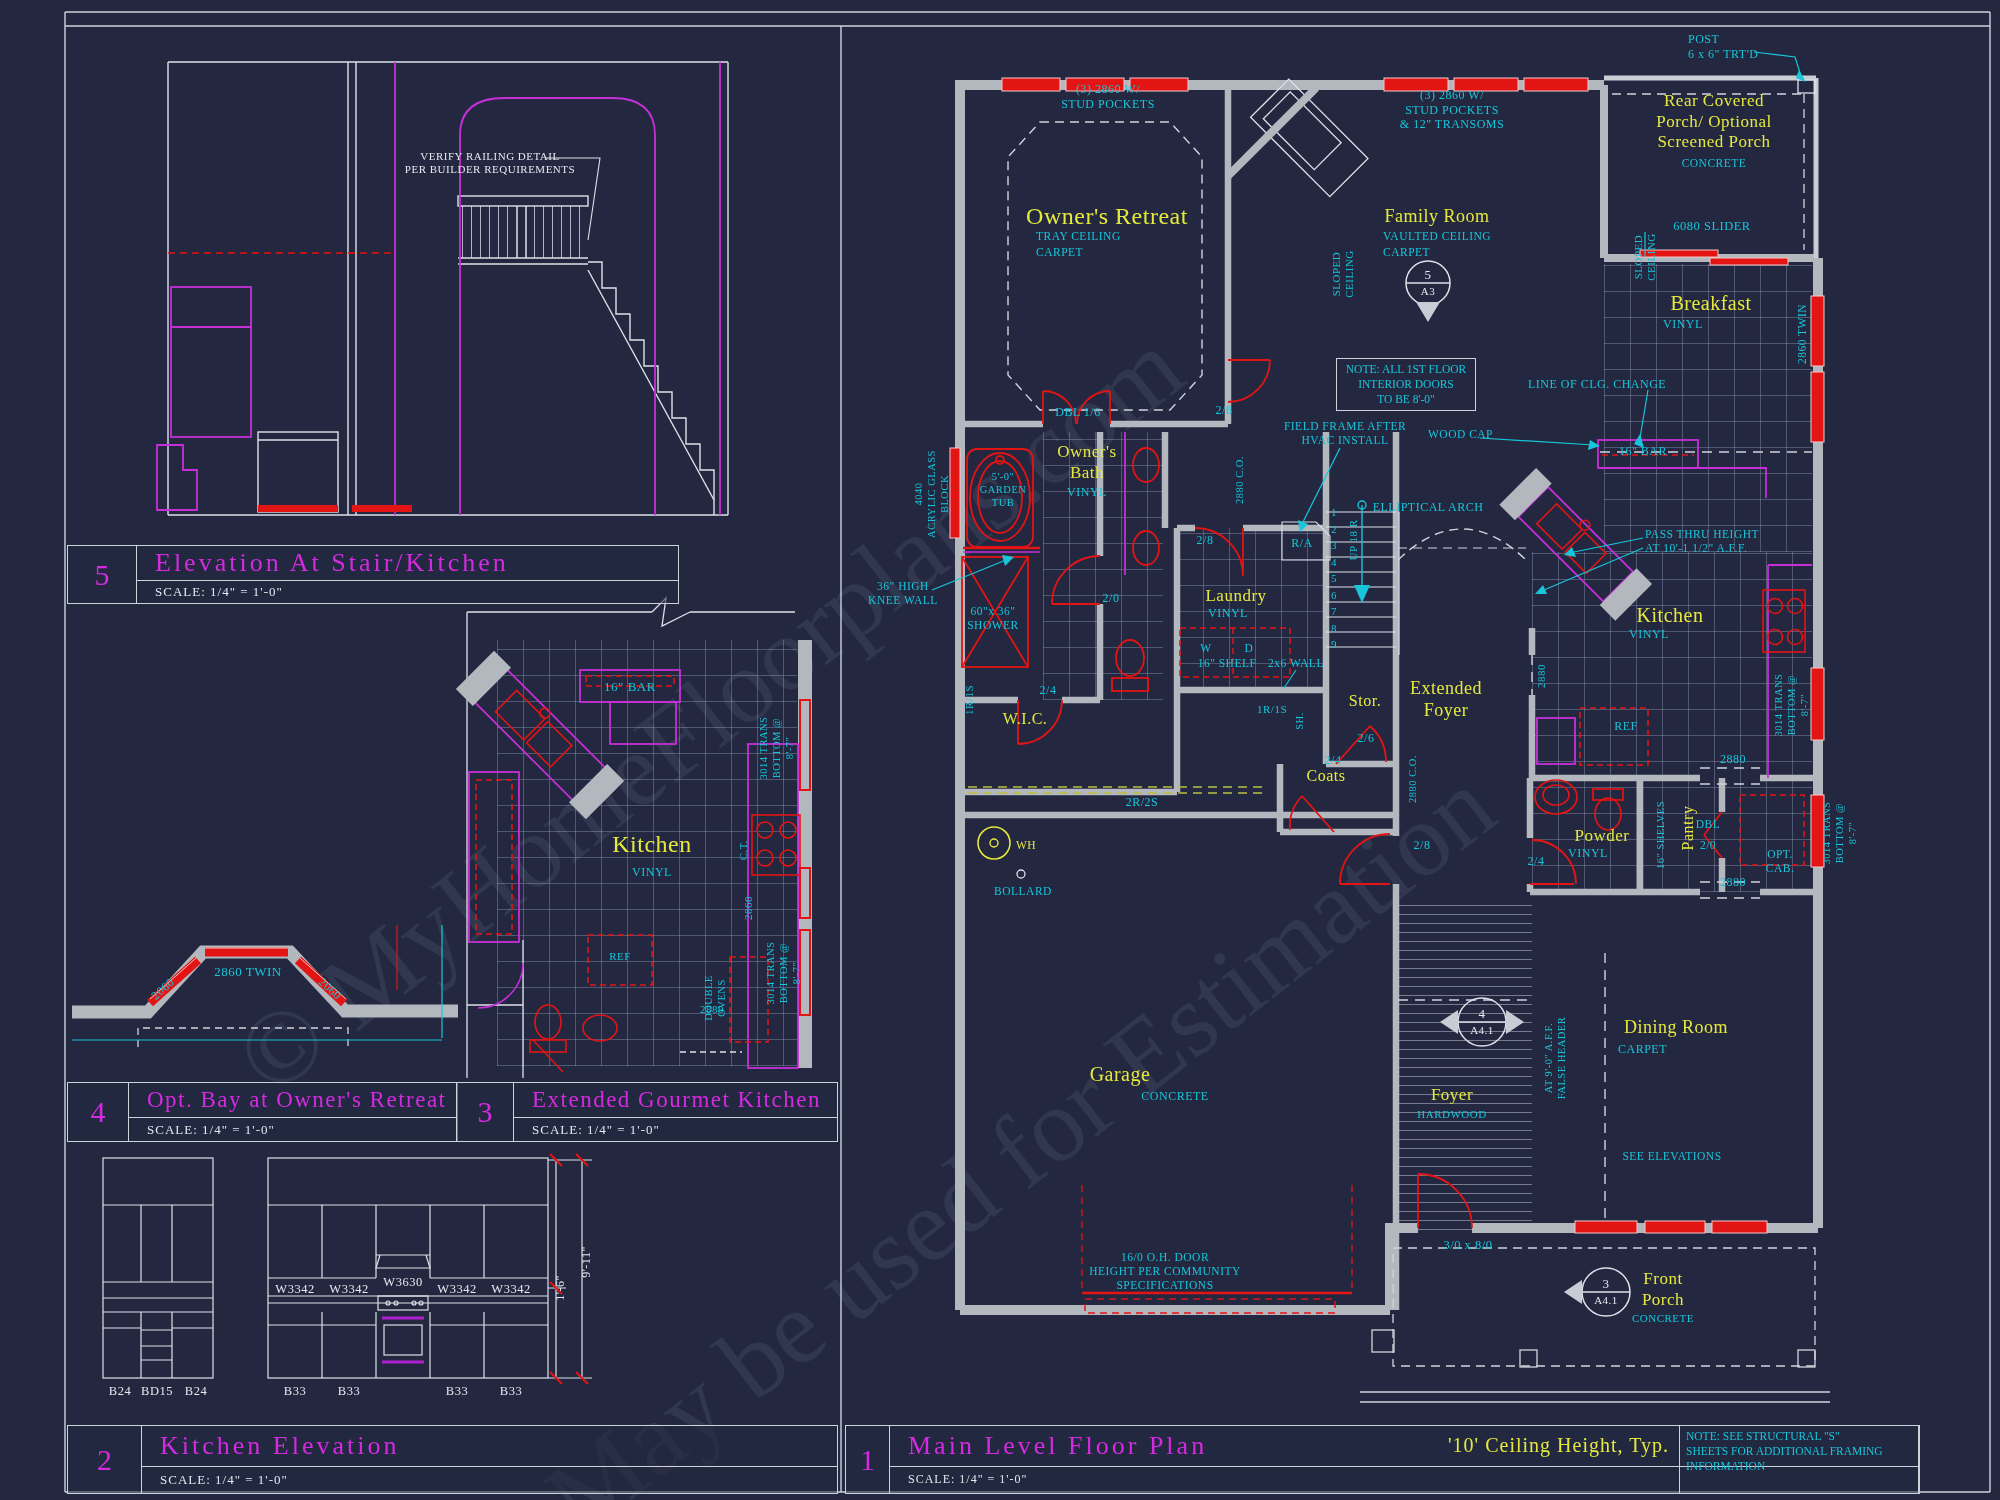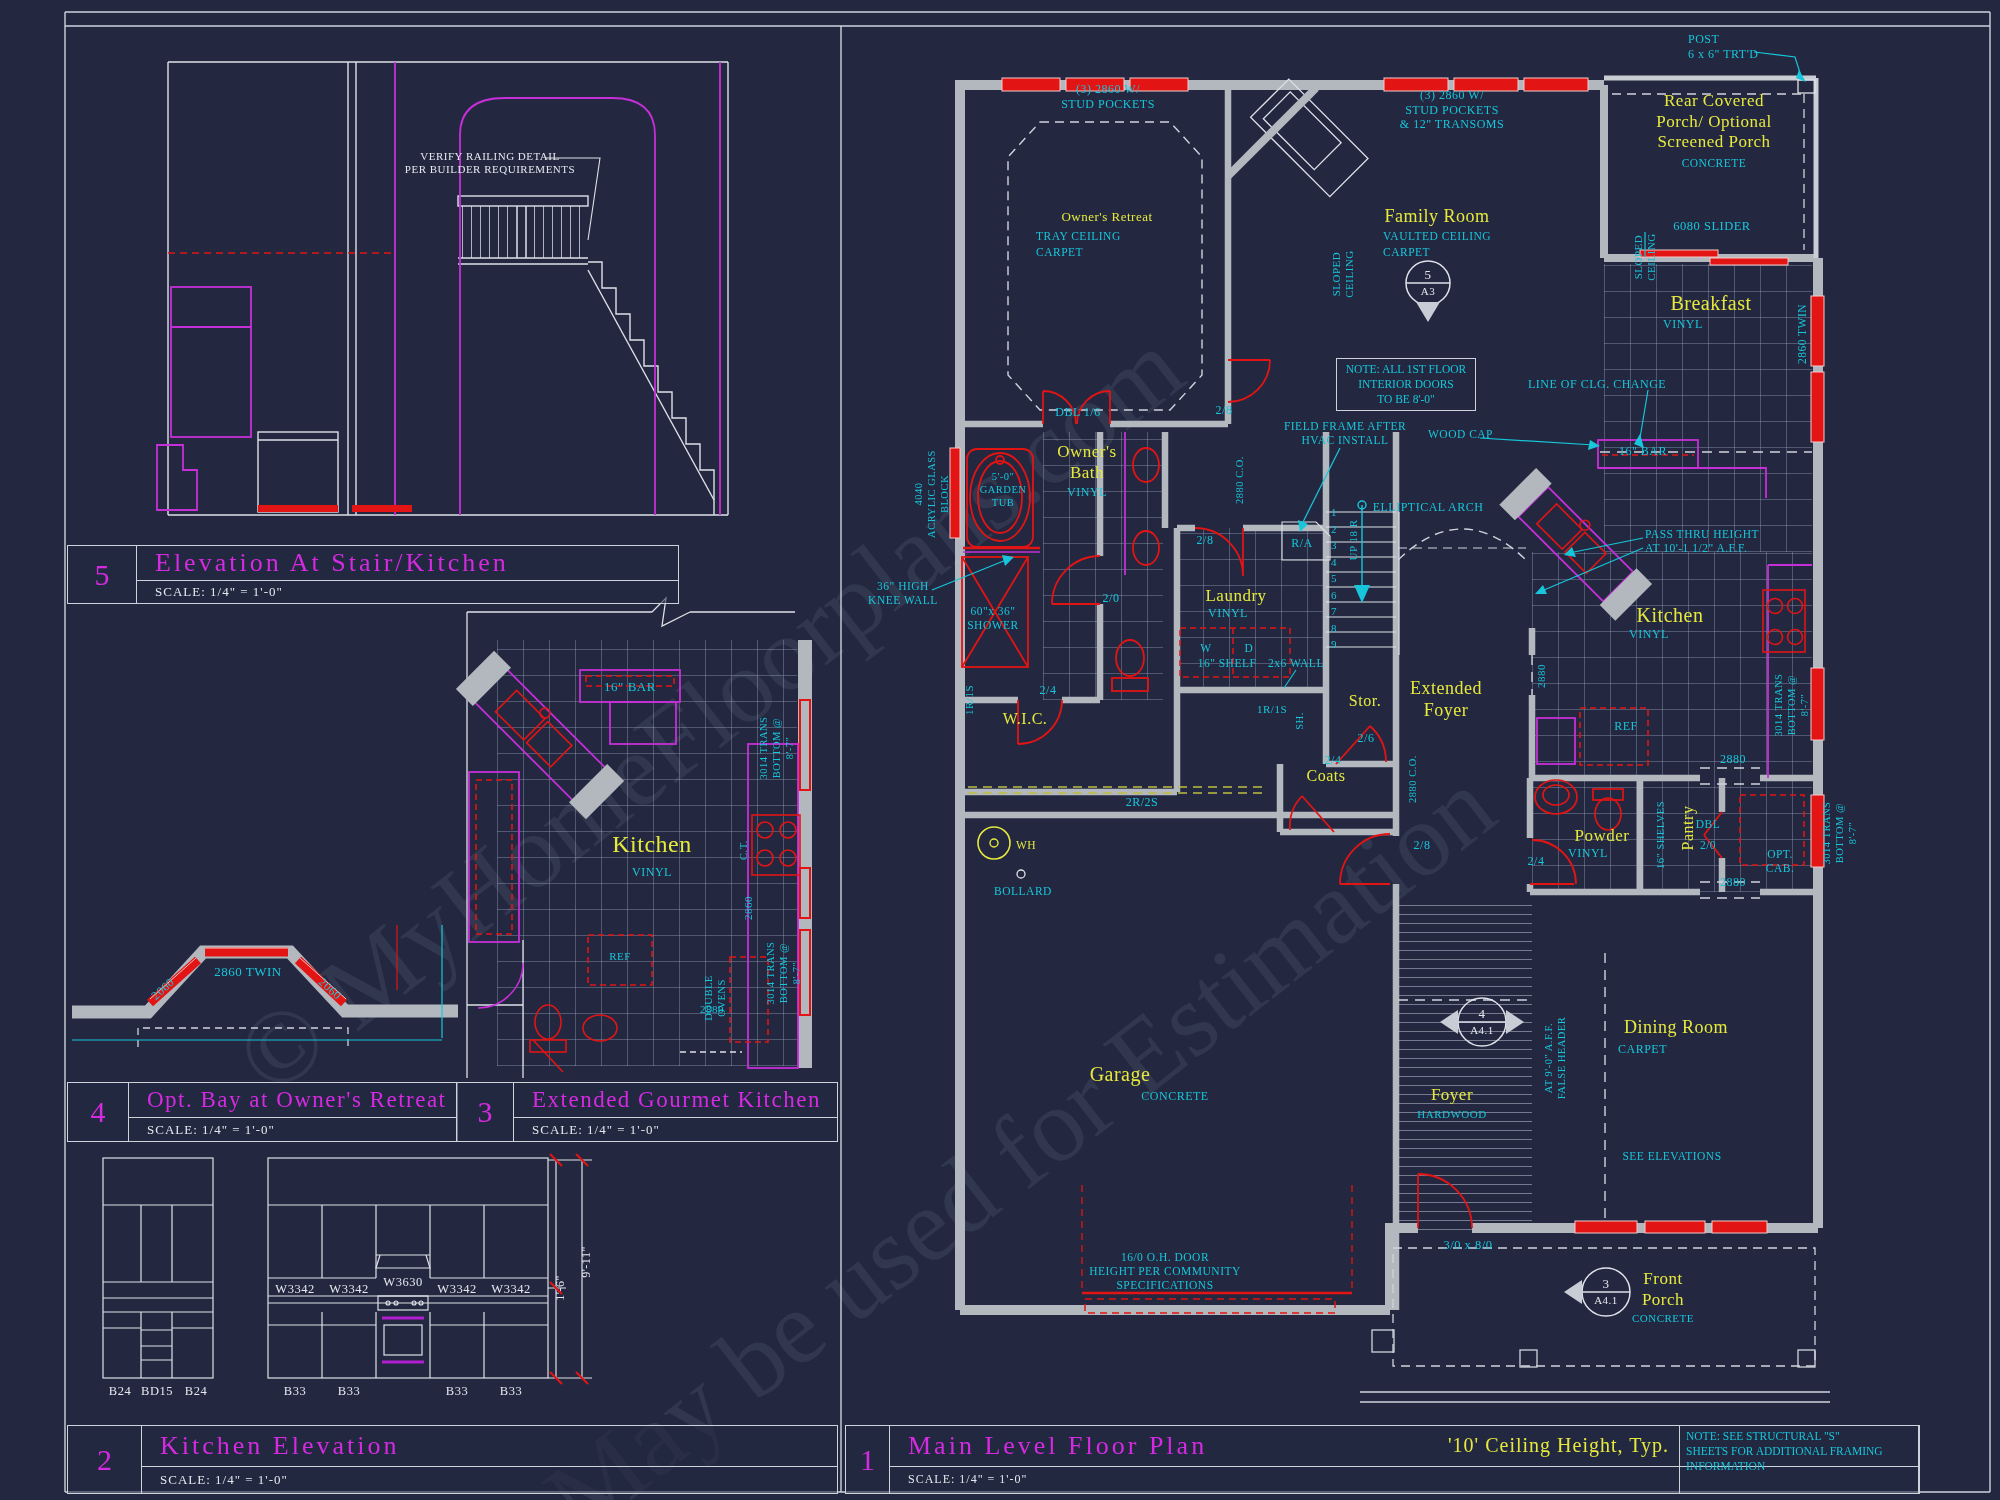--- a/index.html
+++ b/index.html
@@ -422,21 +422,21 @@
 STUD POCKETS</span>
       <span class="lb cyan" style="left: 1452px; top: 110px; font-size: 12px; transform: translate(-50%, -50%);">(3) 2860 W/
 STUD POCKETS
 &amp; 12" TRANSOMS</span>
       <span class="lb cyan" style="left: 1688px; top: 47px; font-size: 12px; transform: translate(0px, -50%); text-align: left;">POST
 6 x 6" TRT'D</span>
       <span class="lb yellow" style="left: 1714px; top: 122px; font-size: 17px; transform: translate(-50%, -50%);">Rear Covered
 Porch/ Optional
 Screened Porch</span>
       <span class="lb cyan" style="left: 1714px; top: 163px; font-size: 11.5px; transform: translate(-50%, -50%);">CONCRETE</span>
-      <span class="lb yellow" style="left: 1107px; top: 217px; font-size: 13px; transform: translate(-50%, -50%);">Owner's Retreat</span>
+      <span class="lb yellow" style="left: 1107px; top: 217px; font-size: 24px; transform: translate(-50%, -50%);">Owner's Retreat</span>
       <span class="lb cyan" style="left: 1036px; top: 236px; font-size: 11.5px; transform: translate(0px, -50%); text-align: left;">TRAY CEILING</span>
       <span class="lb cyan" style="left: 1036px; top: 252px; font-size: 11.5px; transform: translate(0px, -50%); text-align: left;">CARPET</span>
       <span class="lb yellow" style="left: 1437px; top: 217px; font-size: 18px; transform: translate(-50%, -50%);">Family Room</span>
       <span class="lb cyan" style="left: 1383px; top: 236px; font-size: 11.5px; transform: translate(0px, -50%); text-align: left;">VAULTED CEILING</span>
       <span class="lb cyan" style="left: 1383px; top: 252px; font-size: 11.5px; transform: translate(0px, -50%); text-align: left;">CARPET</span>
       <span class="lb cyan" style="left: 1343px; top: 274px; font-size: 11px; transform: translate(-50%, -50%) rotate(-90deg);">SLOPED
 CEILING</span>
       <span class="lb white" style="left: 1428px; top: 275px; font-size: 13px; transform: translate(-50%, -50%);">5</span>
       <span class="lb white" style="left: 1428px; top: 292px; font-size: 11px; transform: translate(-50%, -50%);">A3</span>
       <span class="lb cyan" style="left: 1712px; top: 227px; font-size: 12.5px; transform: translate(-50%, -50%); text-align: right;">6080 SLIDER</span>

